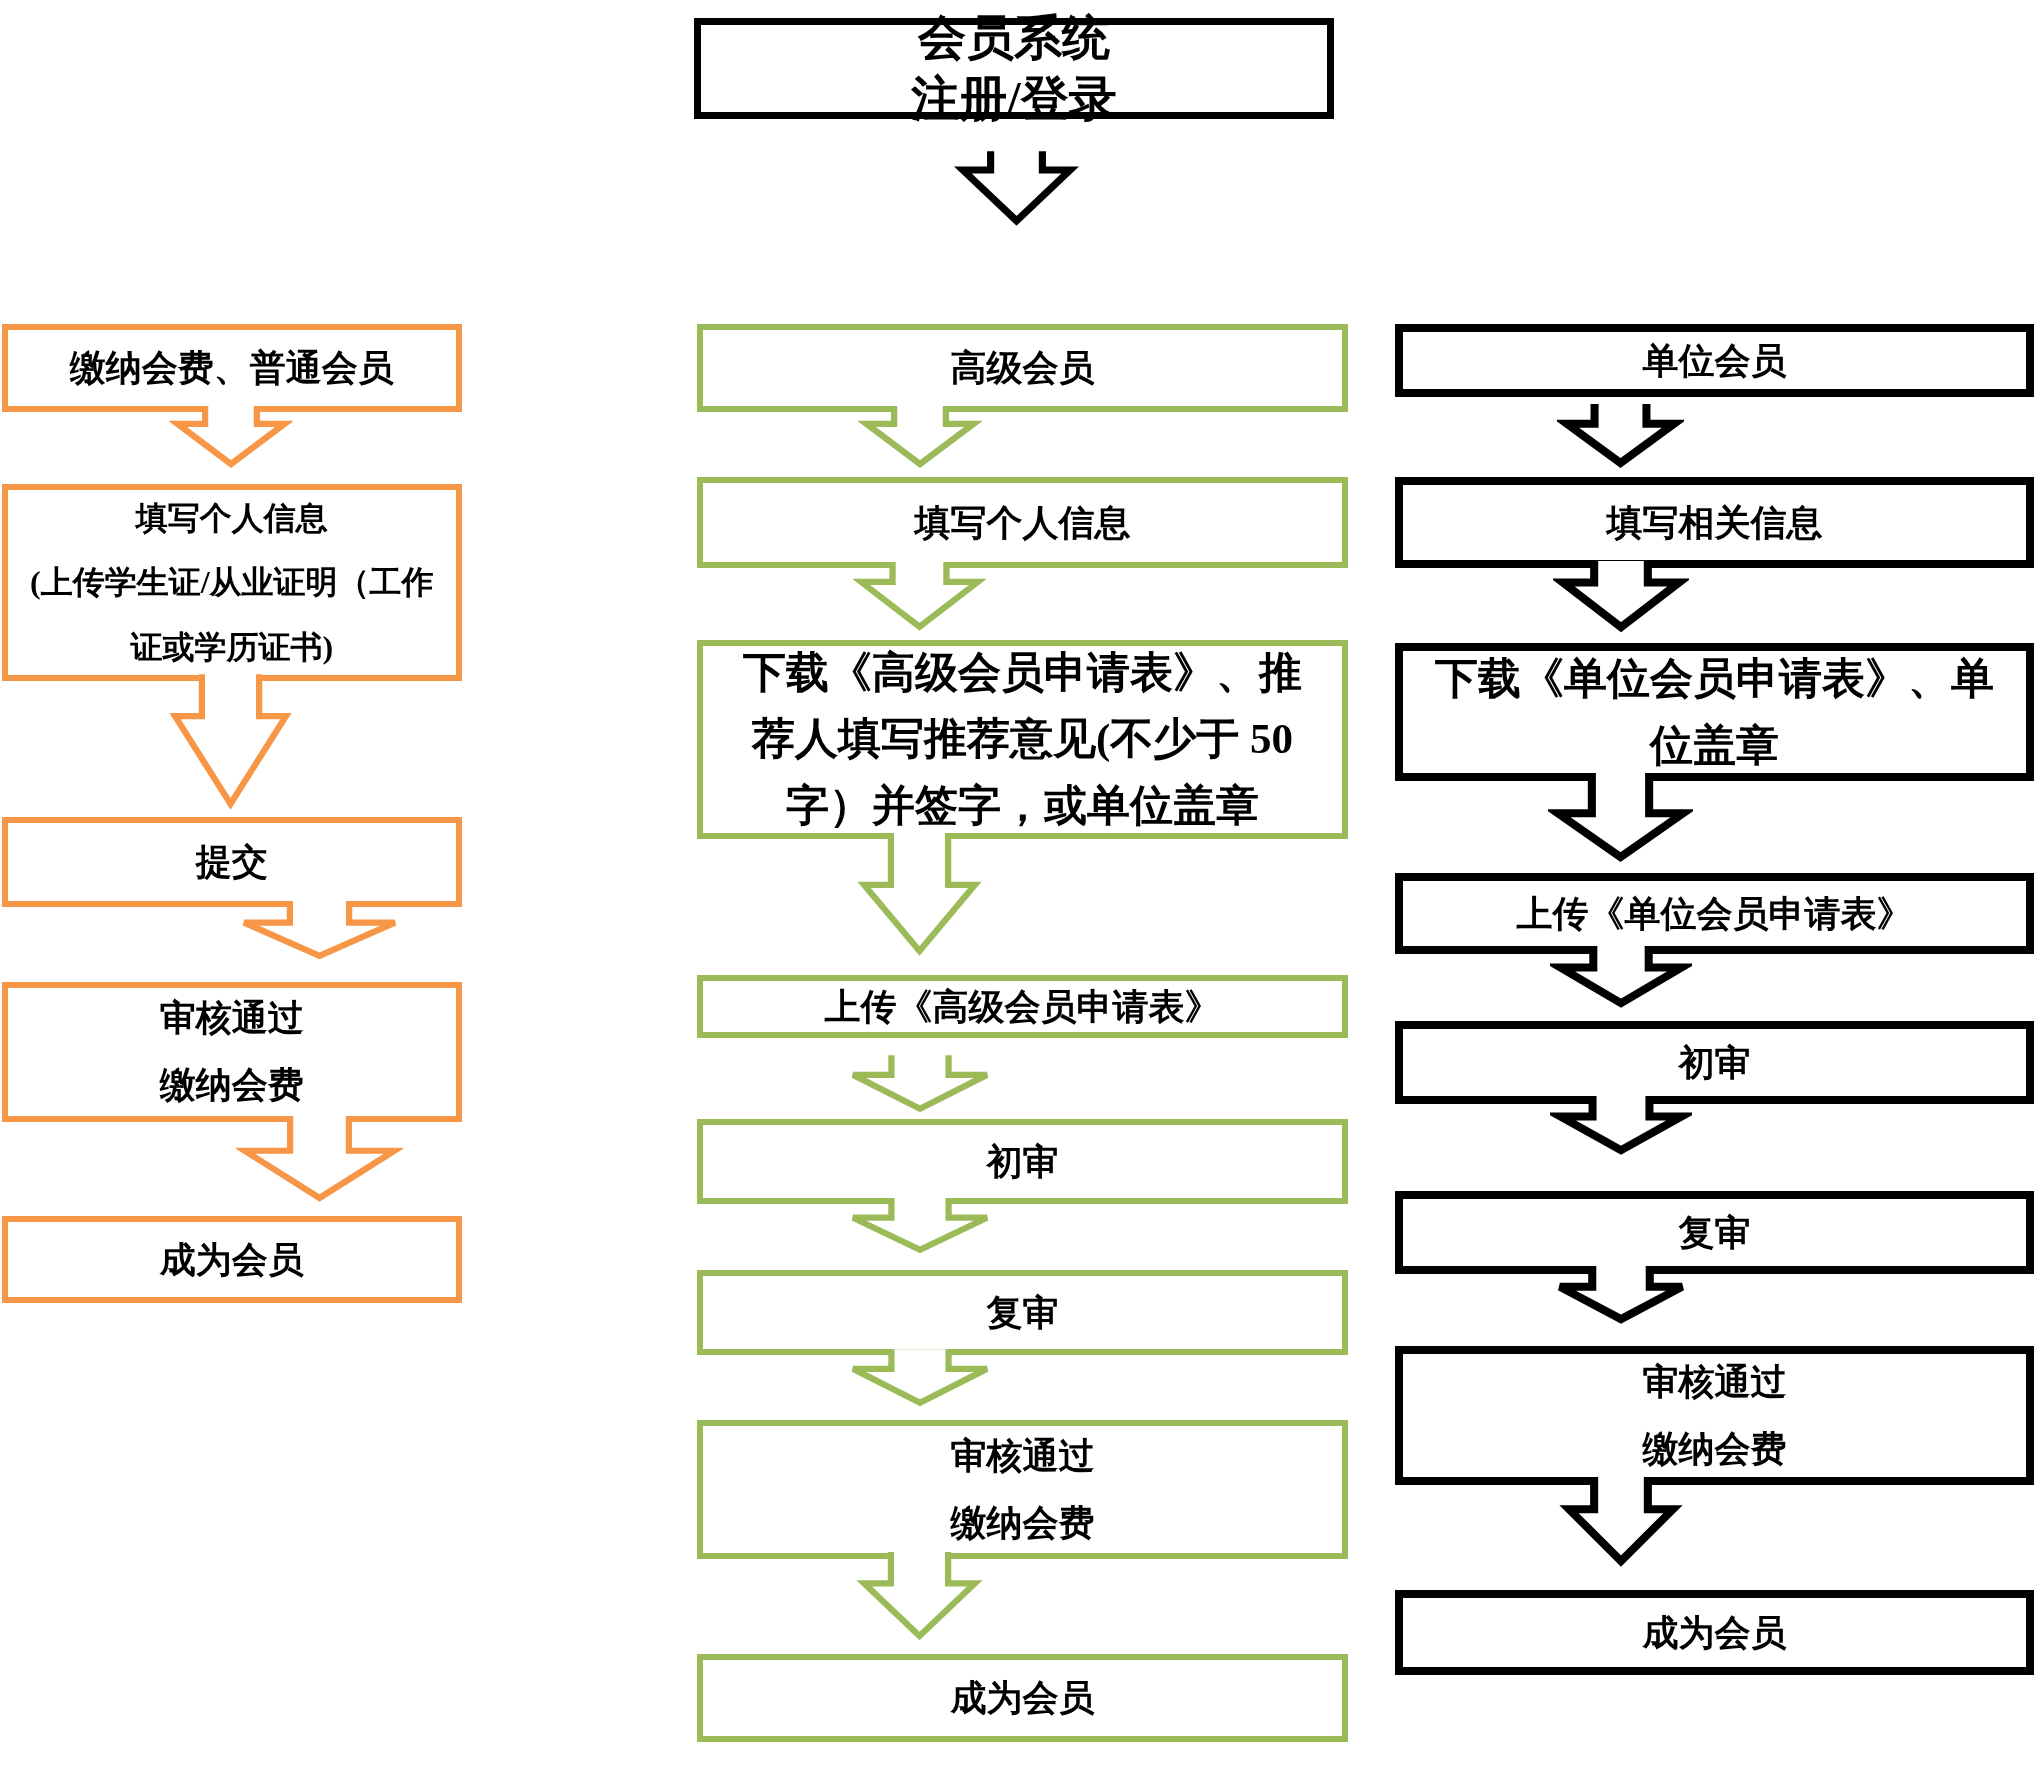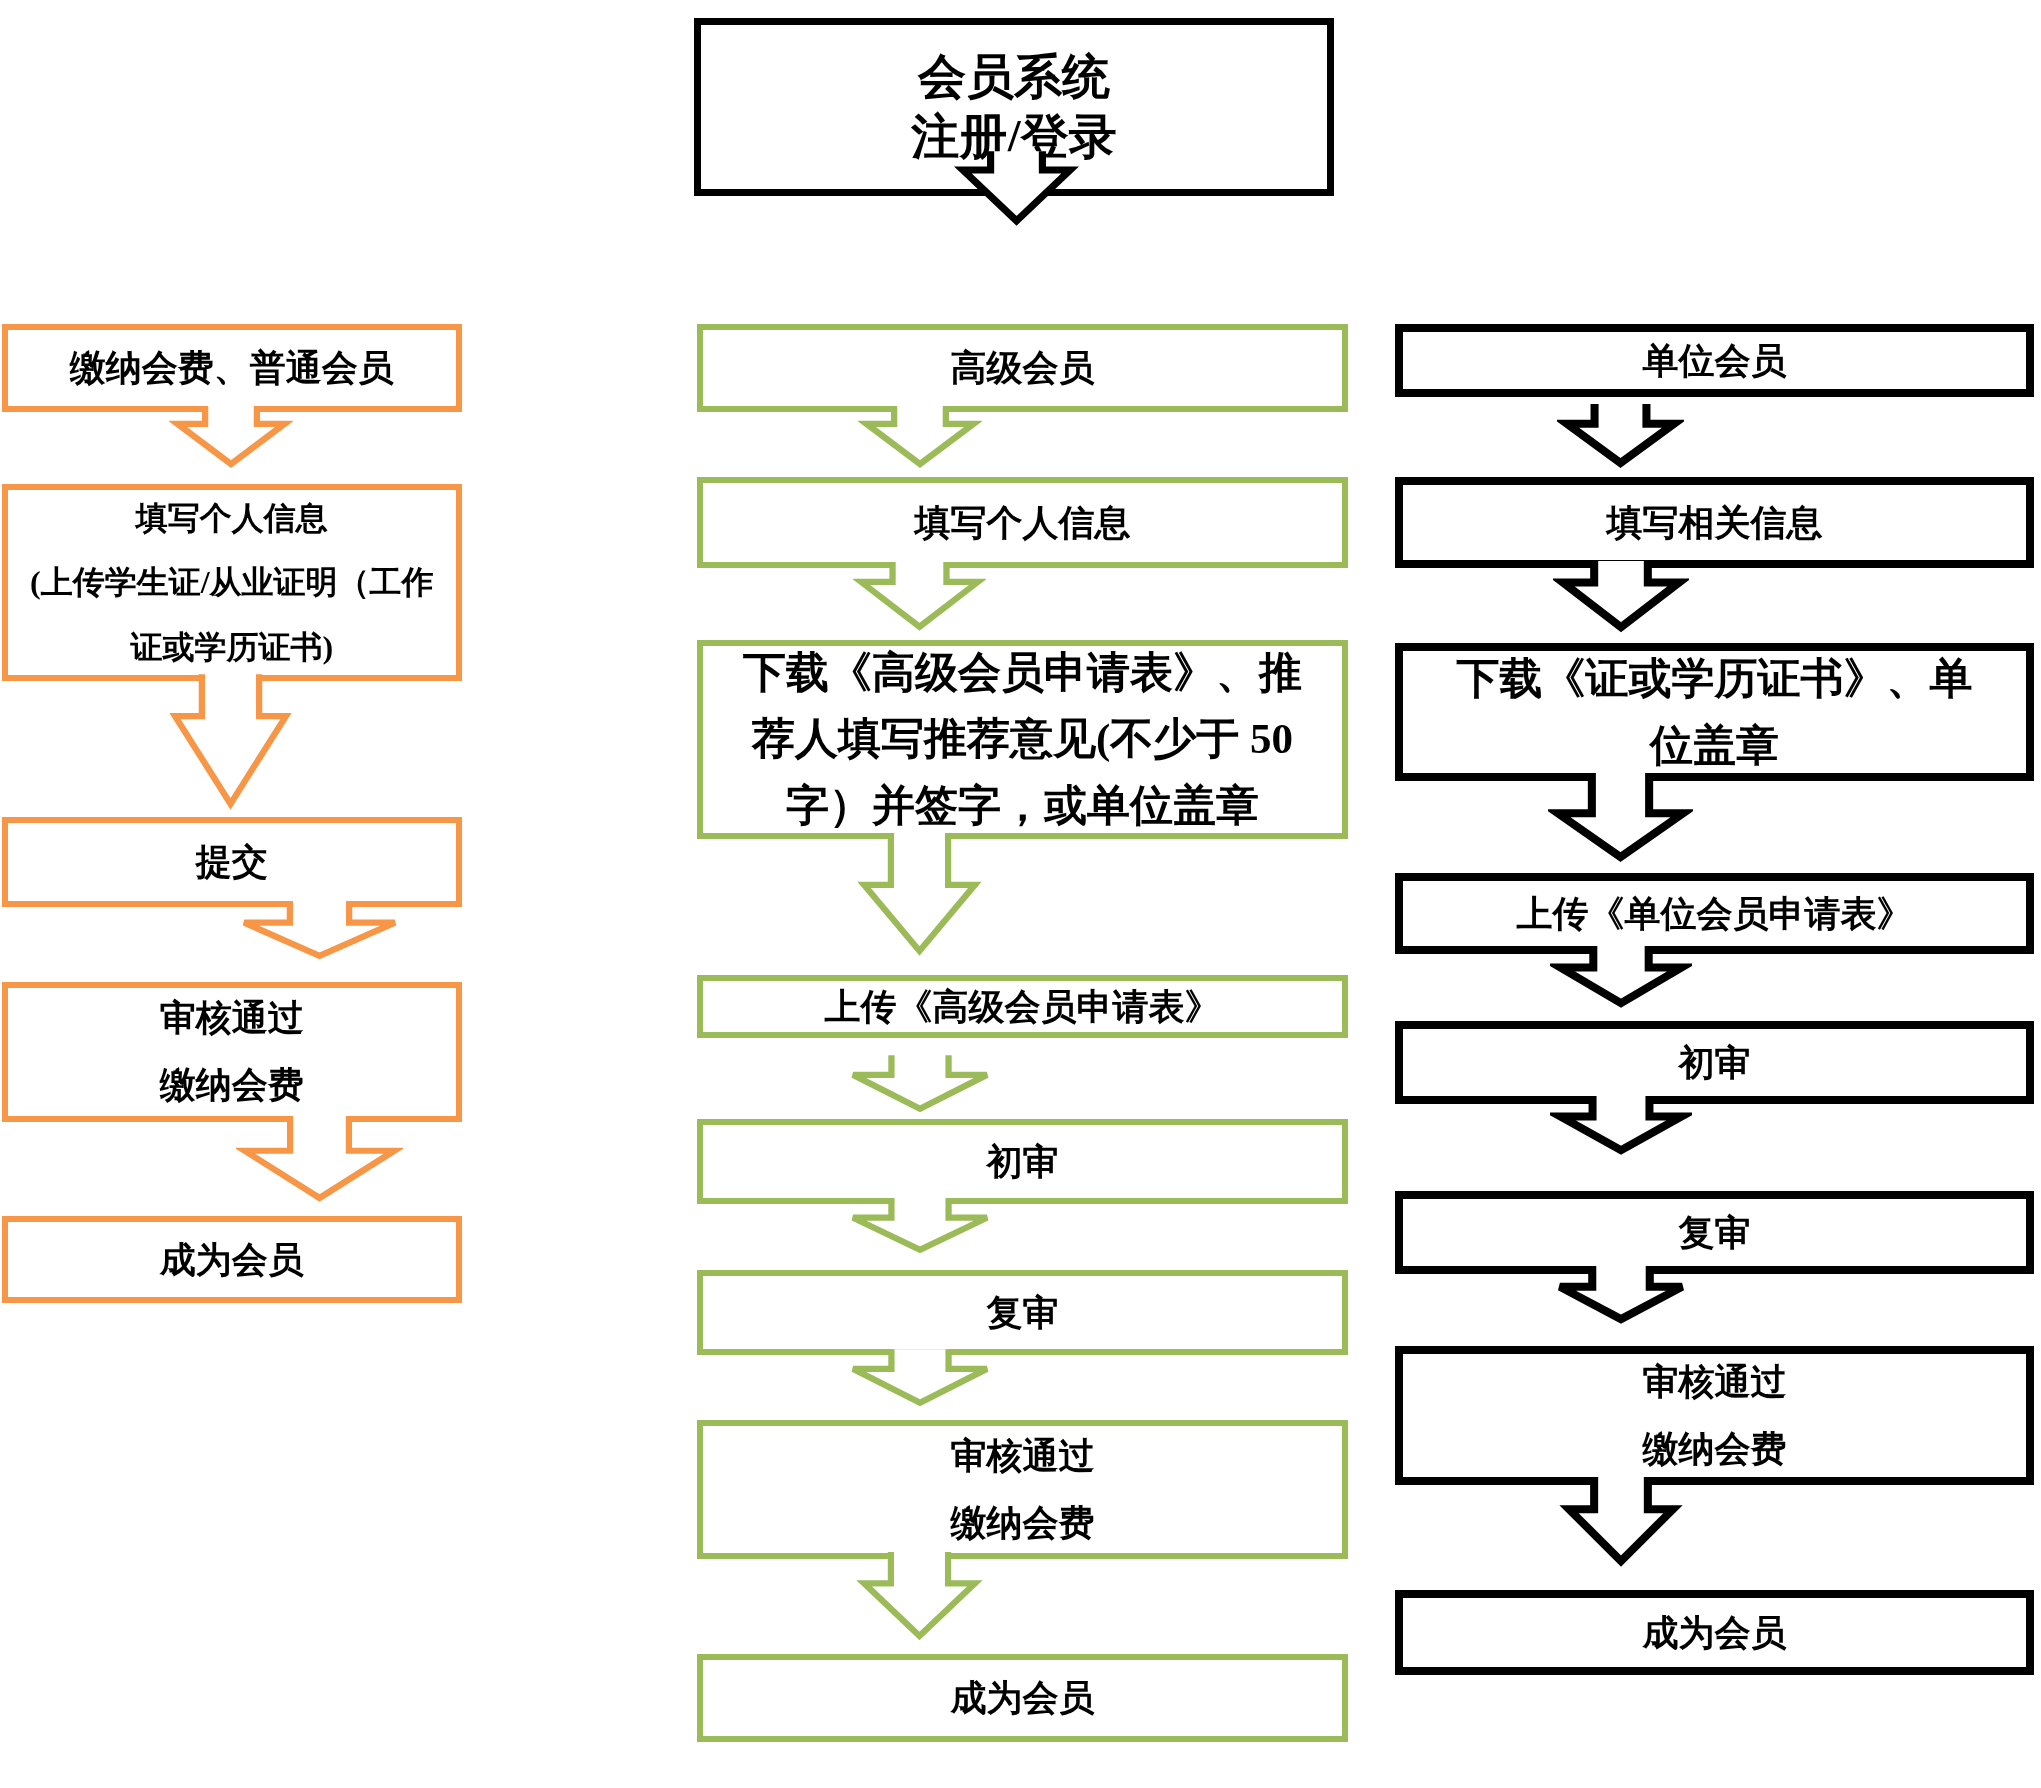--- a/index.html
+++ b/index.html
@@ -34,21 +34,21 @@
     position:absolute;
     z-index:2;
     line-height:0;
   }
 </style>
 </head>
 <body>
 
 <div class="stage">
 
-  <div class="box c-title" style="left:694px;top:18px;width:640px;height:178px;font-size:48px;line-height:1.26;">会员系统
+  <div class="box c-title" style="left:694px;top:18px;width:640px;height:101px;font-size:48px;line-height:1.26;">会员系统
 注册/登录</div>
 
   <div class="box c-orange" style="left:1.8px;top:324px;width:460px;height:88px;">缴纳会费、普通会员</div>
   <div class="box c-orange" style="left:1.8px;top:484px;width:460px;height:197px;font-size:32px;line-height:2.02;">填写个人信息
 (上传学生证/从业证明（工作
 证或学历证书)</div>
   <div class="box c-orange" style="left:1.8px;top:817px;width:460px;height:90px;">提交</div>
   <div class="box c-orange" style="left:1.8px;top:982px;width:460px;height:140px;line-height:1.85;">审核通过
 缴纳会费</div>
   <div class="box c-orange" style="left:1.8px;top:1216px;width:460px;height:87px;">成为会员</div>
@@ -60,21 +60,21 @@
 字）并签字，或单位盖章</div>
   <div class="box c-green" style="left:697px;top:975px;width:651px;height:63px;">上传《高级会员申请表》</div>
   <div class="box c-green" style="left:697px;top:1119px;width:651px;height:85px;">初审</div>
   <div class="box c-green" style="left:697px;top:1270px;width:651px;height:85px;">复审</div>
   <div class="box c-green" style="left:697px;top:1420px;width:651px;height:139px;line-height:1.85;">审核通过
 缴纳会费</div>
   <div class="box c-green" style="left:697px;top:1654px;width:651px;height:88px;">成为会员</div>
 
   <div class="box c-black" style="left:1395px;top:324px;width:639px;height:73px;">单位会员</div>
   <div class="box c-black" style="left:1395px;top:477px;width:639px;height:91px;">填写相关信息</div>
-  <div class="box c-black" style="left:1395px;top:643px;width:639px;height:138px;font-size:43px;line-height:1.56;">下载《证或学历证书》、单
+  <div class="box c-black" style="left:1395px;top:643px;width:639px;height:138px;font-size:43px;line-height:1.56;">下载《单位会员申请表》、单
 位盖章</div>
   <div class="box c-black" style="left:1395px;top:873px;width:639px;height:81px;">上传《单位会员申请表》</div>
   <div class="box c-black" style="left:1395px;top:1021px;width:639px;height:83px;">初审</div>
   <div class="box c-black" style="left:1395px;top:1191px;width:639px;height:83px;">复审</div>
   <div class="box c-black" style="left:1395px;top:1346px;width:639px;height:139px;line-height:1.85;">审核通过
 缴纳会费</div>
   <div class="box c-black" style="left:1395px;top:1590px;width:639px;height:85px;">成为会员</div>
 
   <div class="arrow" style="left: 954px; top: 151px; width: 125px; height: 79px;"><svg width="125" height="79" viewBox="0 0 140 88">
         <path d="M41 0 L41 21 L10 21 L70 78 L130 21 L99 21 L99 0" fill="#ffffff" stroke="#000000" stroke-width="8" stroke-linejoin="miter"></path>

